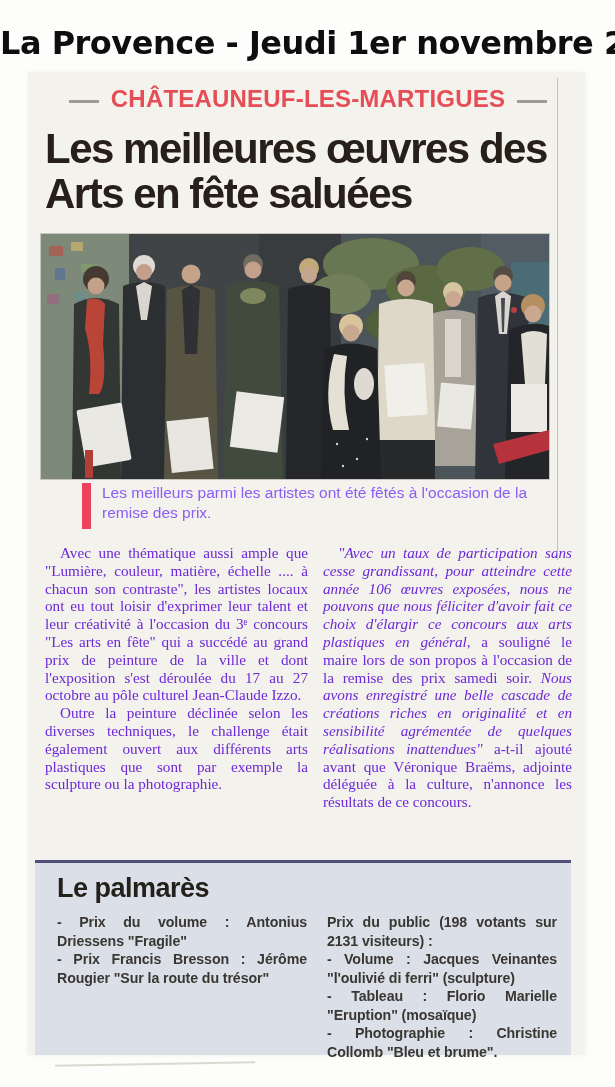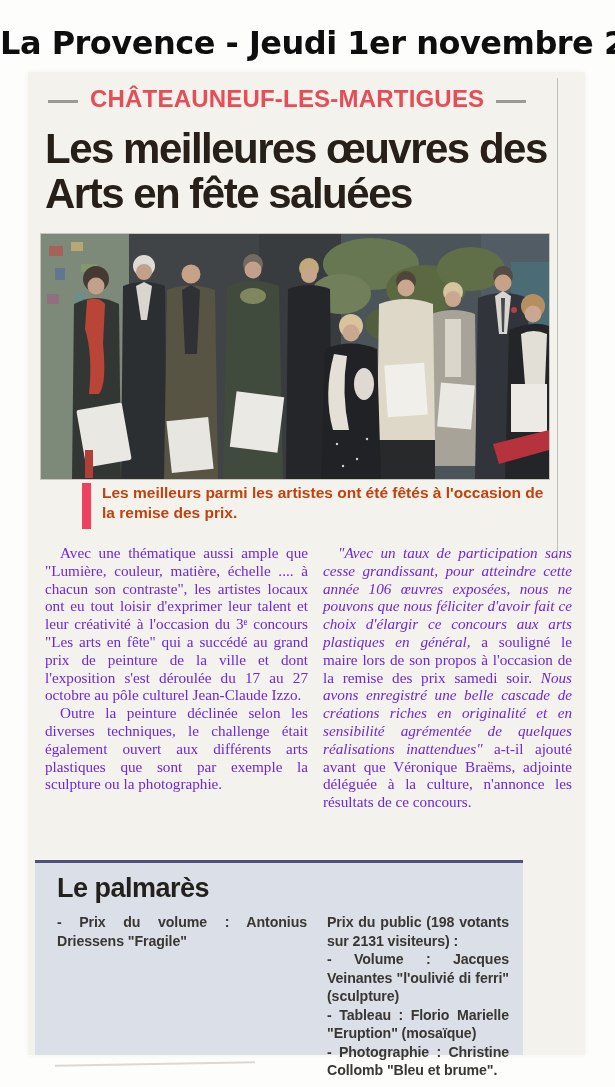--- a/index.html
+++ b/index.html
@@ -17,50 +17,50 @@
     position:absolute;left:28px;top:72px;width:557px;height:983px;
     background:#f4f2ed;
     box-shadow:0 0 6px rgba(0,0,0,0.05);
   }
   .side-line{
     position:absolute;left:557px;top:78px;width:1px;height:482px;
     background:#c2bfb9;
   }
   .kicker-row{
     position:absolute;top:13px;left:20px;width:520px;
-    display:flex;align-items:center;gap:12px;
+    display:flex;align-items:center;gap:12px;justify-content:center;
   }
   .kicker-rule{height:3px;background:#9b9a96;flex:0 0 30px;margin-top:4px;}
   .kicker{
     margin:0;font-size:24px;font-weight:bold;color:#e64d57;
     letter-spacing:0.2px;white-space:nowrap;
   }
   .headline{
     position:absolute;top:54px;left:17px;width:528px;margin:0;
     font-size:42px;line-height:1.08;font-weight:bold;
     letter-spacing:-1.5px;color:#262019;
   }
   .photo-fig{position:absolute;top:161px;left:12px;width:508px;margin:0;}
   .photo-fig svg{display:block;width:508px;height:245px;border:1px solid #c8c5bf;background:#57615a;filter:blur(0.4px) saturate(0.85);}
   .photo-fig figcaption{margin-top:3px;display:flex;align-items:flex-start;}
   .capbar{width:9px;height:46px;background:#ee4160;margin-left:42px;flex:none;}
   .captext{
-    margin-left:11px;width:448px;font-weight:bold;
-    font-size:15.5px;line-height:20px;color:#c2410c;
+    margin-left:11px;width:448px;font-weight:normal;
+    font-size:15.5px;line-height:20px;color:#8b5cf6;
   }
   .body-cols{
     position:absolute;top:472px;left:17px;width:527px;
     display:grid;grid-template-columns:263px 1fr;column-gap:15px;
     font-family:"Liberation Serif",serif;
     font-size:15.2px;line-height:17.8px;text-align:justify;color:#6d28d9;
   }
   .body-cols p{margin:0;text-indent:15px;}
   .it{font-style:italic;}
   .palmares{
-    position:absolute;top:788px;left:7px;width:488px;height:195px;
+    position:absolute;top:788px;left:7px;width:536px;height:195px;
     background:#dadfe8;border-top:3px solid #50507a;box-sizing:border-box;
     padding:5px 14px 0 22px;
   }
   .palmares h3{
     margin:5px 0 9px;font-size:27px;font-weight:bold;
     letter-spacing:-0.5px;color:#24201b;
   }
   .box-cols{
     display:grid;grid-template-columns:250px 1fr;column-gap:20px;
     font-size:14.2px;line-height:18.5px;font-weight:bold;
@@ -204,20 +204,21 @@
     <div class="col">
       <p id="right-para"><span class="it">"Avec un taux de participation sans cesse grandissant, pour atteindre cette année 106 œuvres exposées, nous ne pouvons que nous féliciter d'avoir fait ce choix d'élargir ce concours aux arts plastiques en général, </span><span>a souligné le maire lors de son propos à l'occasion de la remise des prix samedi soir. </span><span class="it">Nous avons enregistré une belle cascade de créations riches en originalité et en sensibilité agrémentée de quelques réalisations inattendues" </span><span>a-t-il ajouté avant que Véronique Braëms, adjointe déléguée à la culture, n'annonce les résultats de ce concours.</span></p>
     </div>
   </div>
 
   <aside class="palmares">
     <h3>Le palmarès</h3>
     <div class="box-cols">
       <ul id="palmares-left">
           <li>- Prix du volume : Antonius Driessens "Fragile"</li>
+          <li>- Prix Francis Bresson : Jérôme Rougier "Sur la route du trésor"</li>
         </ul>
       <div>
         <p>Prix du public (198 votants sur 2131 visiteurs) :</p>
         <ul id="palmares-right">
             <li>- Volume : Jacques Veinantes "l'oulivié di ferri" (sculpture)</li>
             <li>- Tableau : Florio Marielle "Eruption" (mosaïque)</li>
             <li>- Photographie : Christine Collomb "Bleu et brume".</li>
           </ul>
       </div>
     </div>

